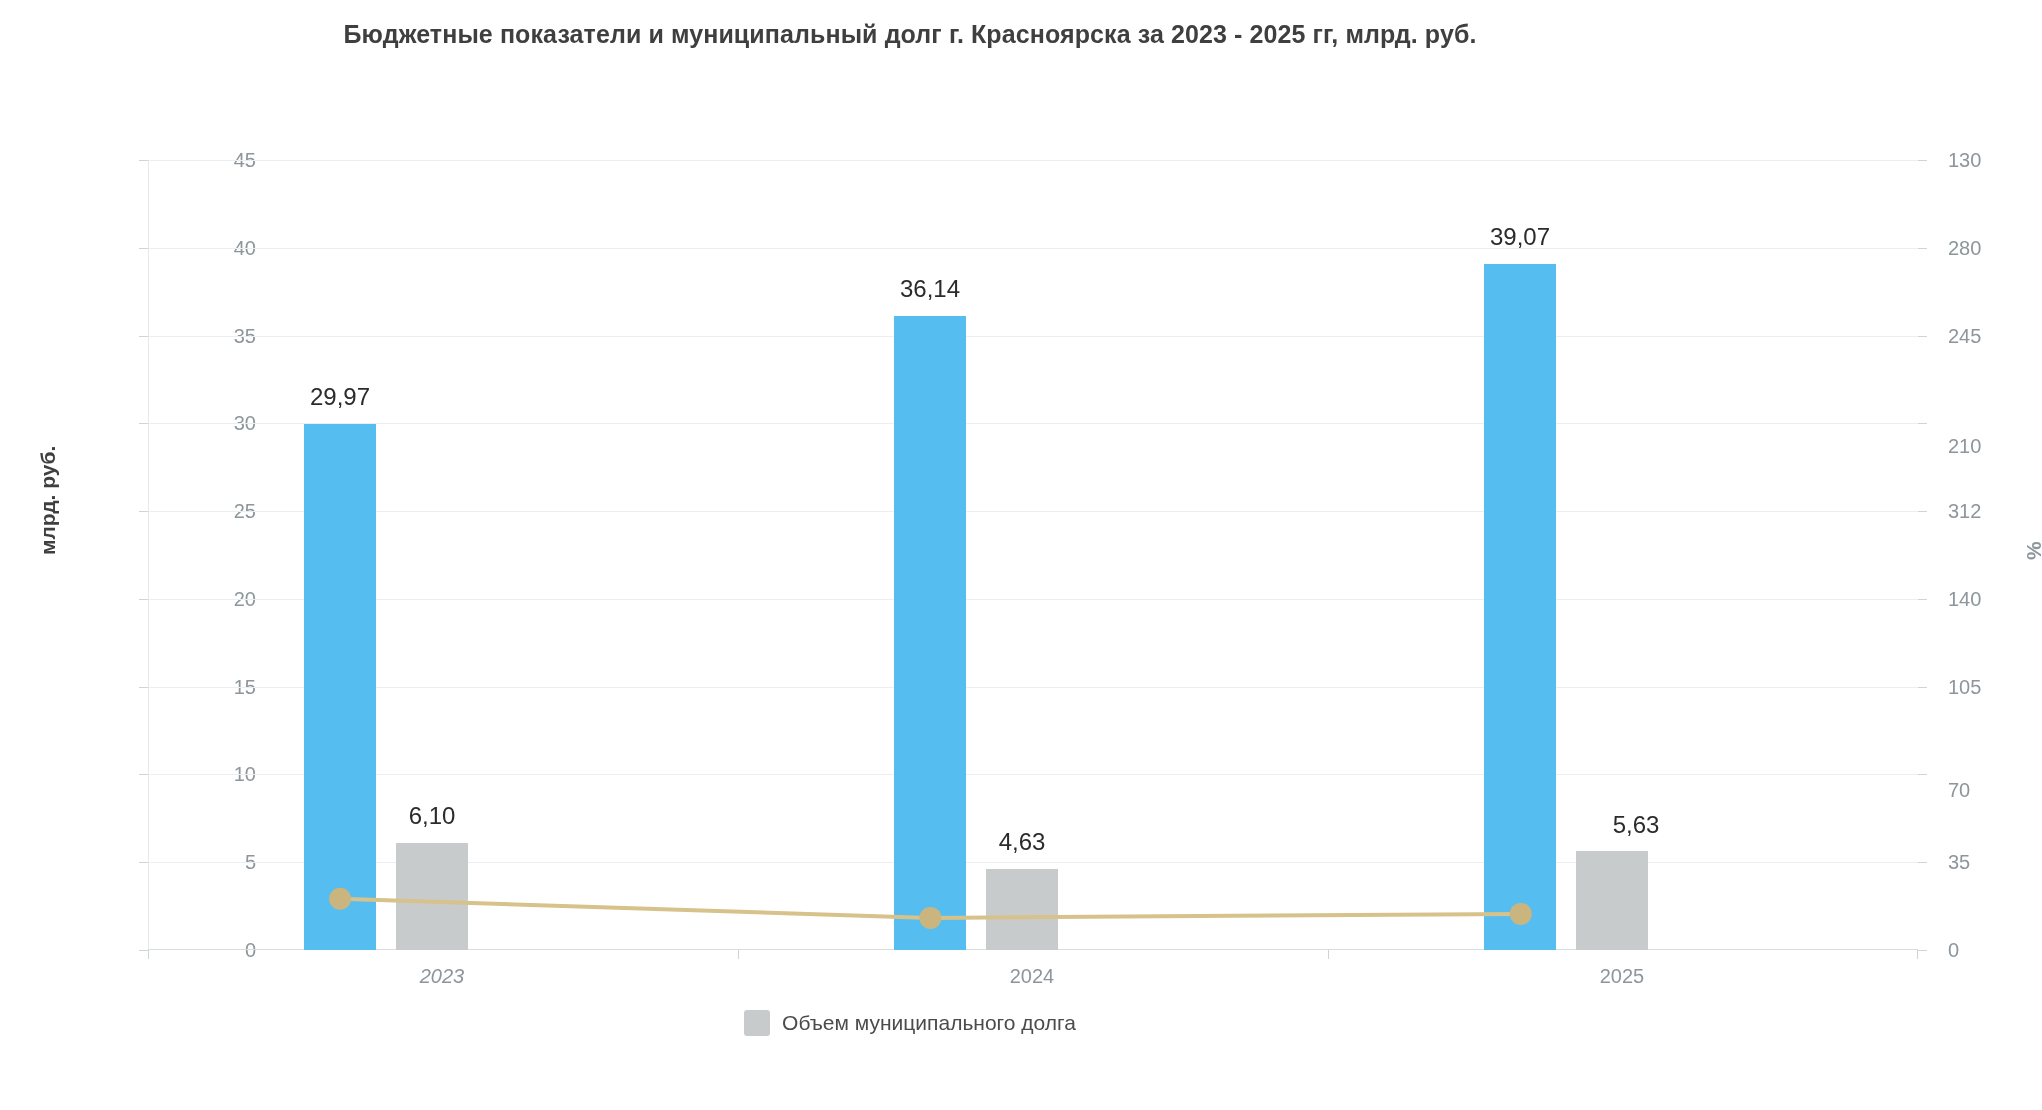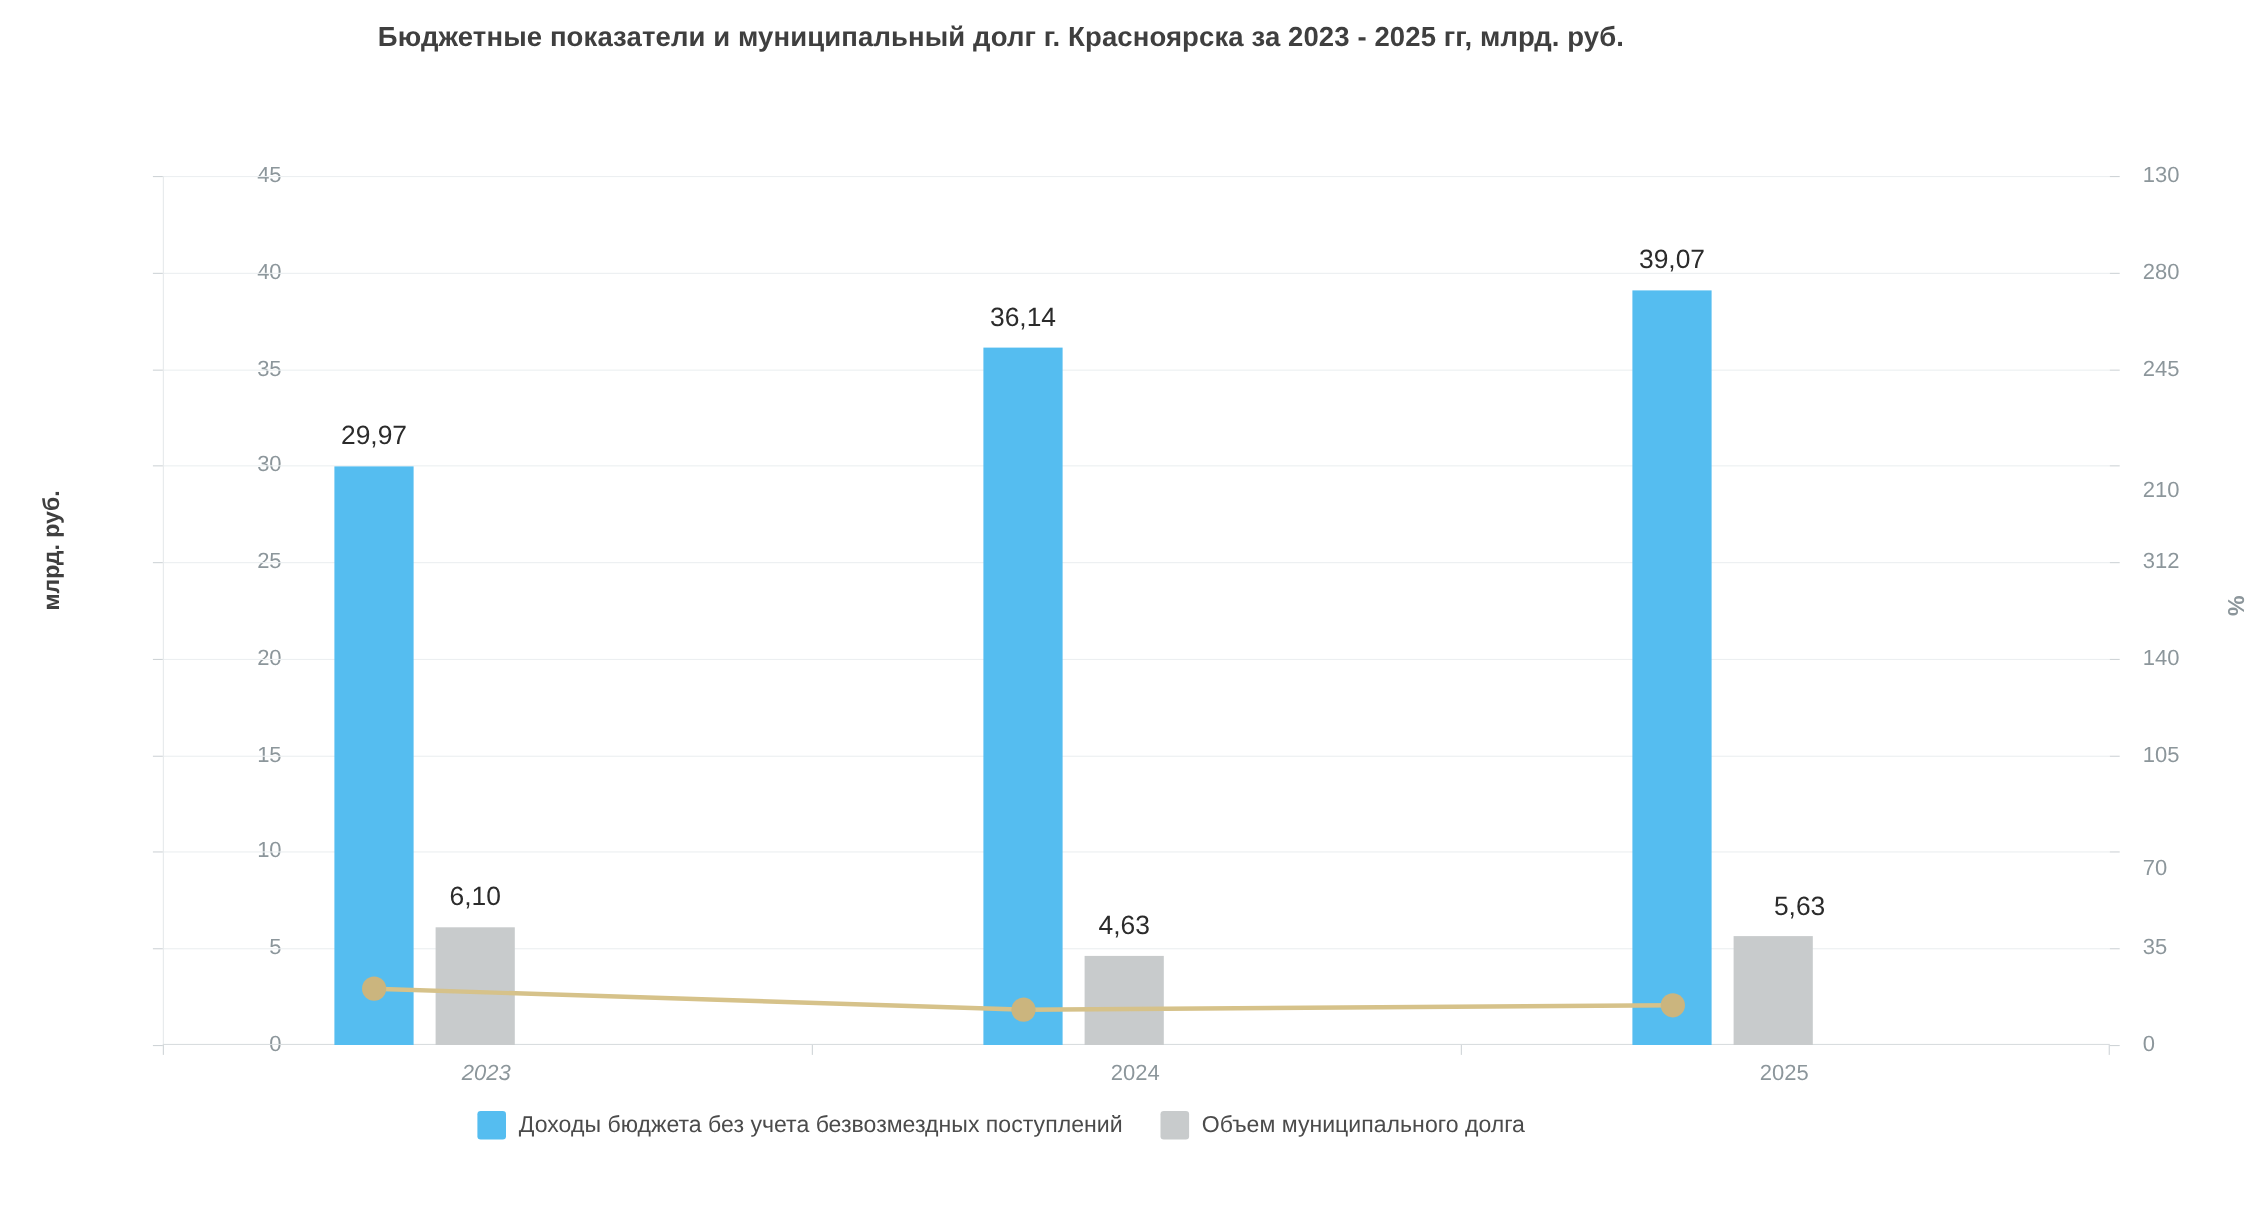--- a/index.html
+++ b/index.html
@@ -321,23 +321,19 @@
   <div class="bar-label" style="left:930px; top:275px;">36,14</div>
   <div class="bar-label" style="left:1520px; top:223px;">39,07</div>
 
   <div class="bar-label" style="left:432px; top:802px;">6,10</div>
   <div class="bar-label" style="left:1022px; top:828px;">4,63</div>
   <div class="bar-label" style="left:1612px; top:811px;margin-left:24px;">5,63</div>
 
   <div class="legend">
     <div class="legend-row">
       <div class="legend-item">
-        <span class="legend-swatch income"></span>
-        <span>Доходы бюджета без учета безвозмездных поступлений</span>
-      </div>
-      <div class="legend-item">
         <span class="legend-swatch debt"></span>
         <span>Объем муниципального долга</span>
       </div>
     </div>
   </div>
 
 </div>
 
 </body></html>

